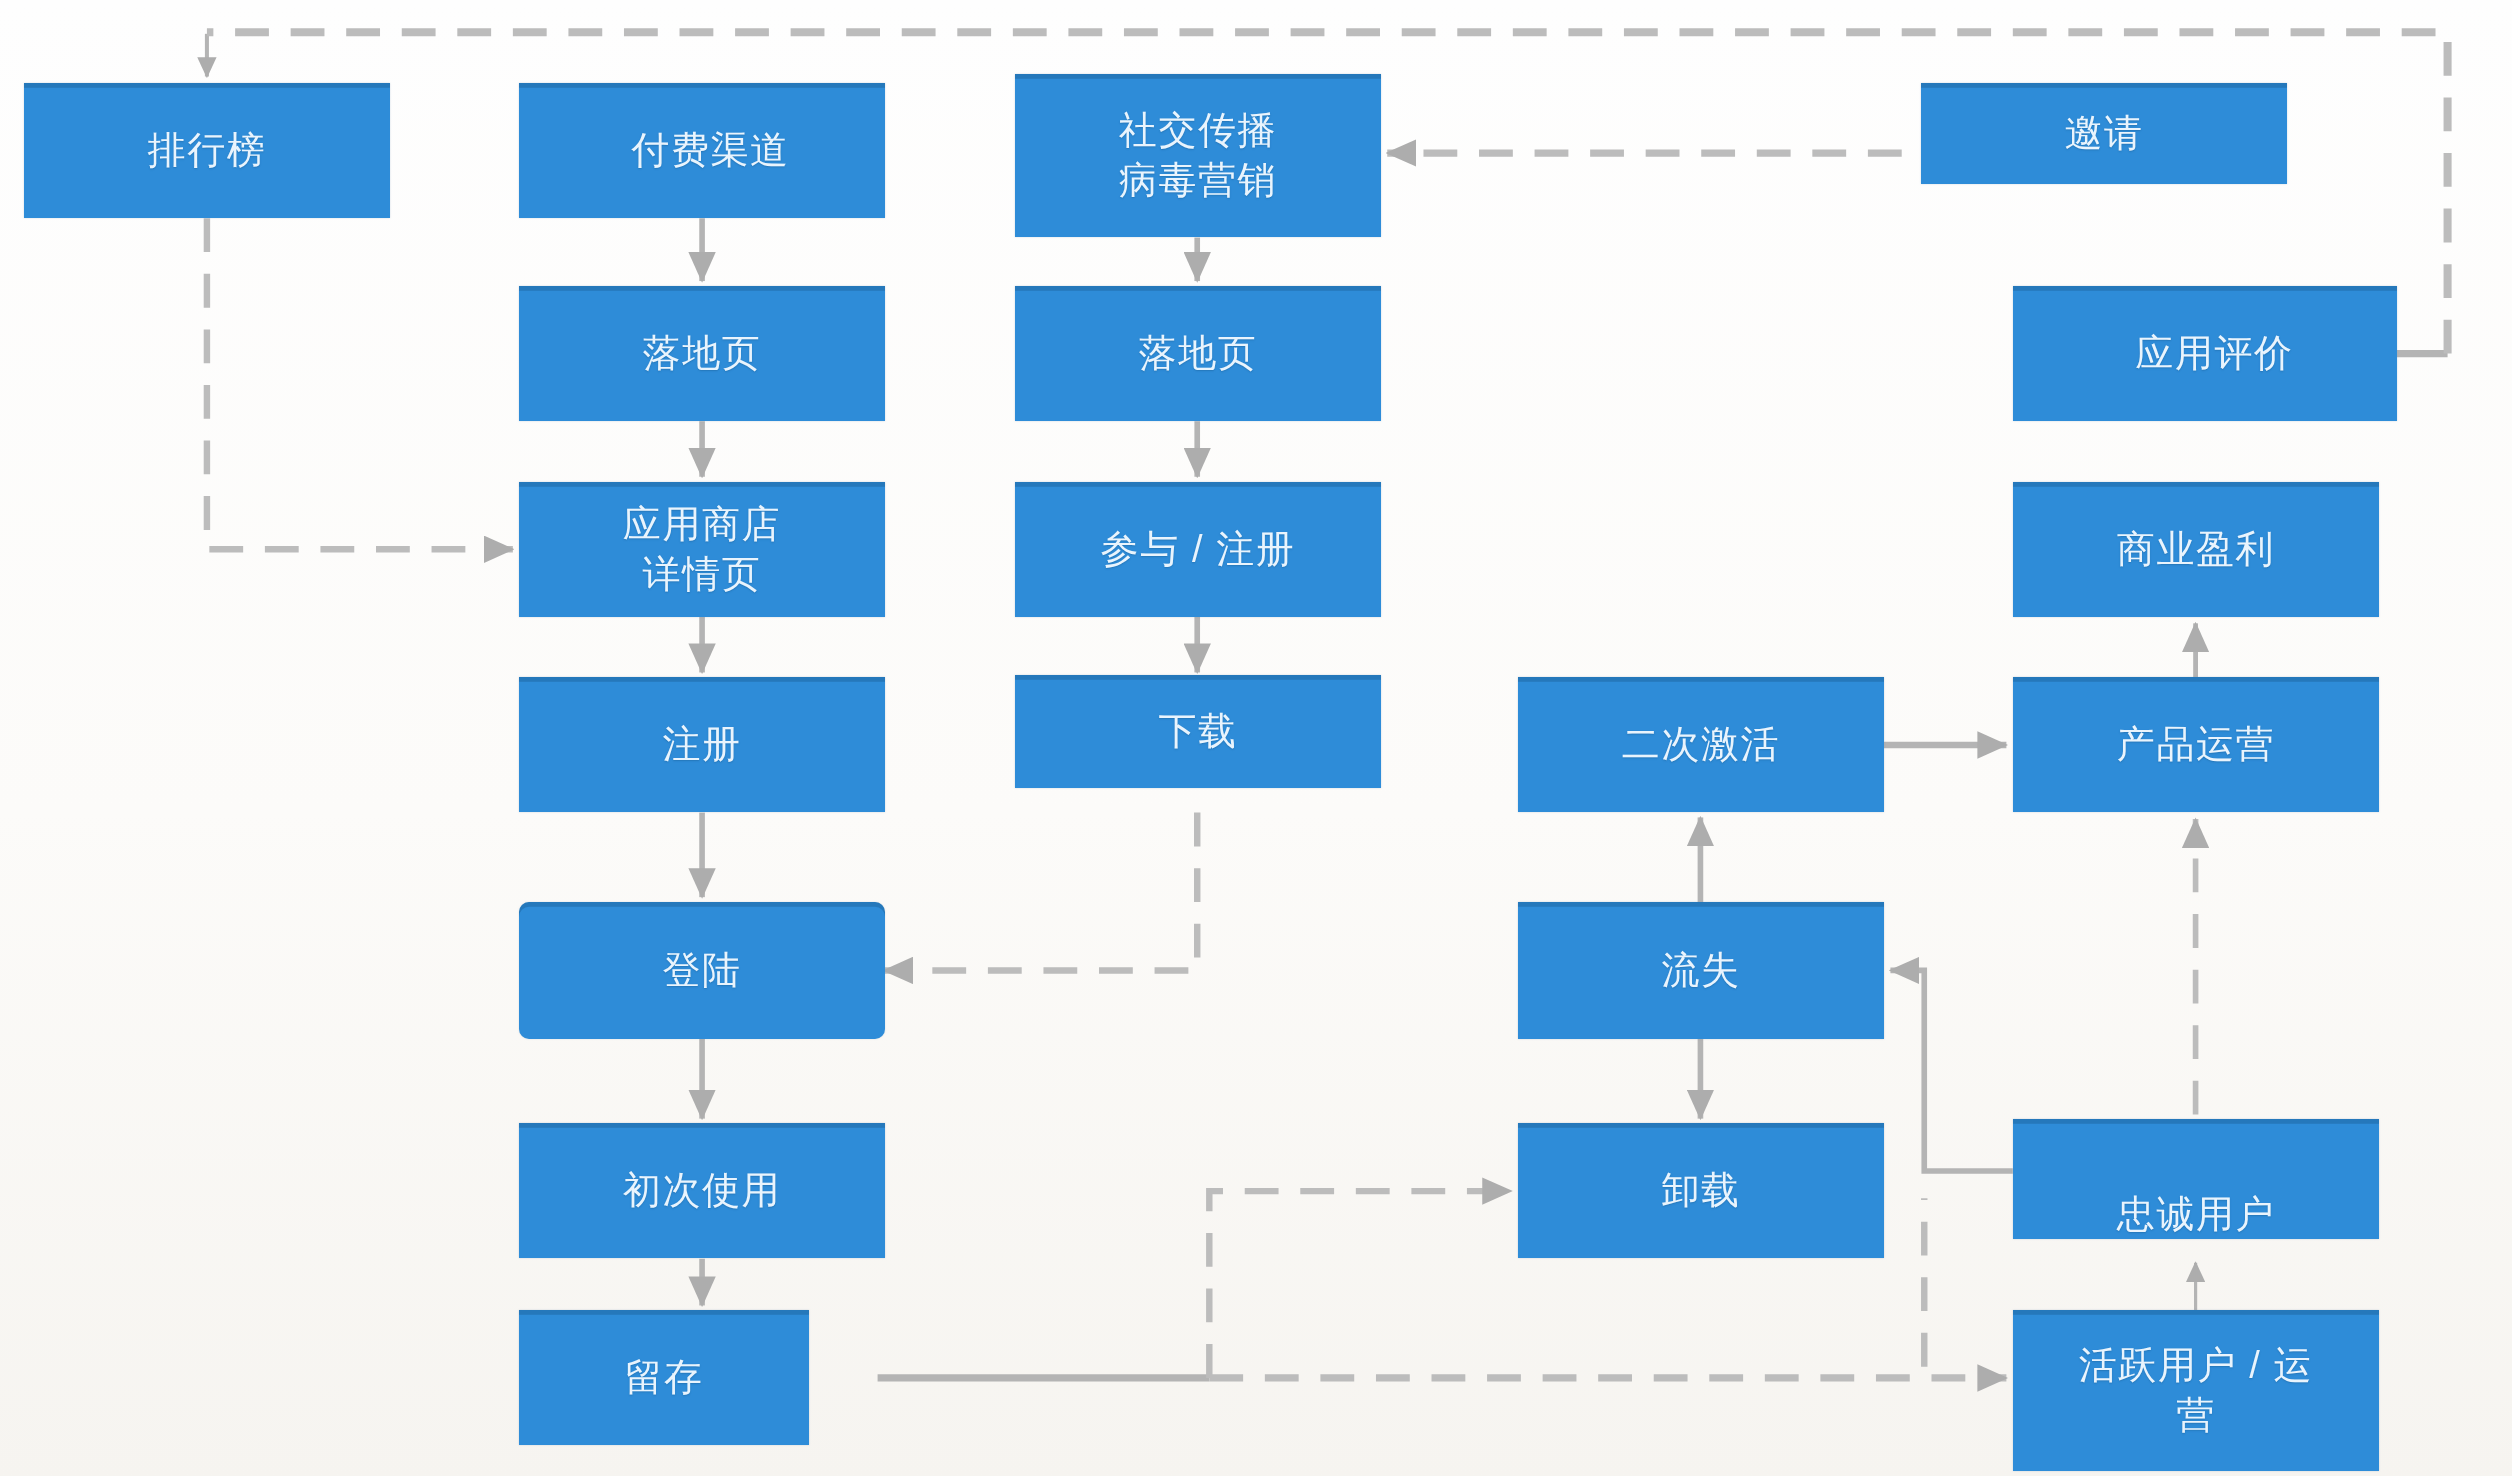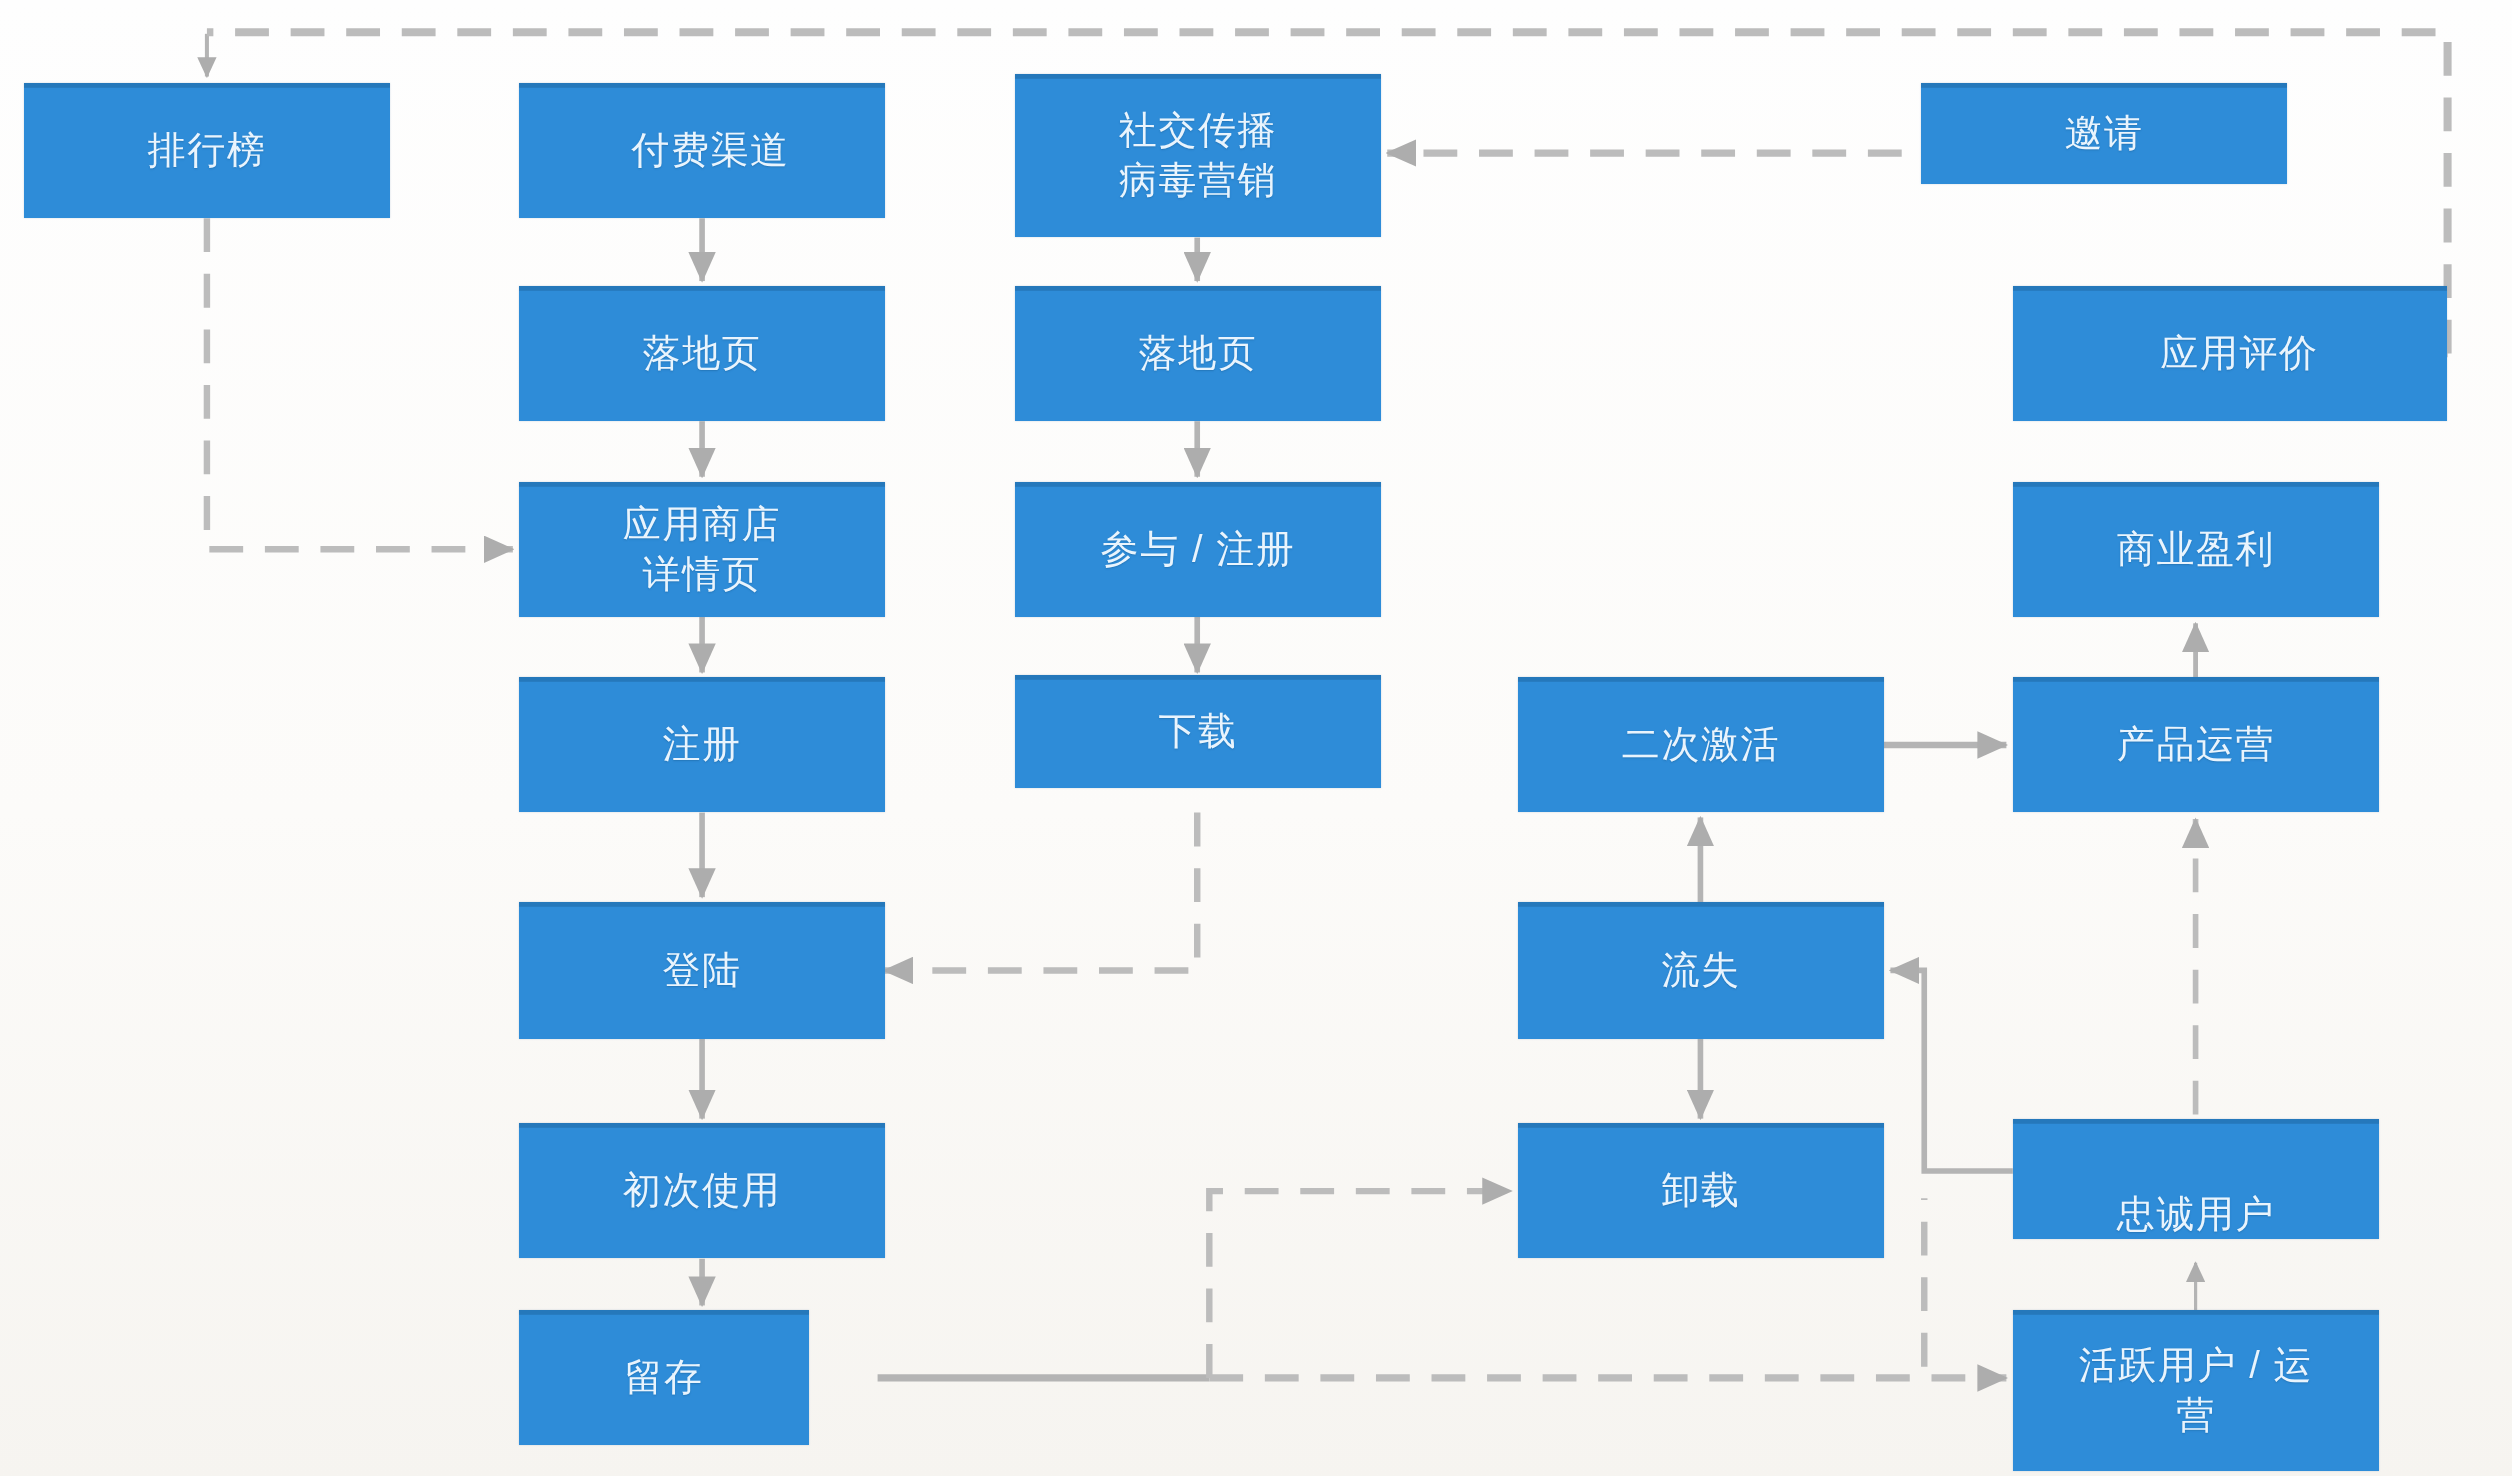--- a/index.html
+++ b/index.html
@@ -107,21 +107,21 @@
       </div>
       <div class="node" style="left: 1921px; top: 83px; width: 366px; height: 101px;">
         <div class="label-line">邀请</div>
       </div>
       <div class="node" style="left: 519px; top: 286px; width: 366px; height: 135px;">
         <div class="label-line">落地页</div>
       </div>
       <div class="node" style="left: 1015px; top: 286px; width: 366px; height: 135px;">
         <div class="label-line">落地页</div>
       </div>
-      <div class="node" style="left: 2013px; top: 286px; width: 434px; height: 135px; padding-left: 19px;">
+      <div class="node" style="left: 2013px; top: 286px; width: 384px; height: 135px; padding-left: 19px;">
         <div class="label-line">应用评价</div>
       </div>
       <div class="node" style="left: 519px; top: 482px; width: 366px; height: 135px;">
         <div class="label-line">应用商店</div>
         <div class="label-line">详情页</div>
       </div>
       <div class="node" style="left: 1015px; top: 482px; width: 366px; height: 135px;">
         <div class="label-line">参与 / 注册</div>
       </div>
       <div class="node" style="left: 2013px; top: 482px; width: 366px; height: 135px;">
@@ -132,21 +132,21 @@
       </div>
       <div class="node" style="left: 1015px; top: 675px; width: 366px; height: 113px; align-items: center;">
         <div class="label-line">下载</div>
       </div>
       <div class="node" style="left: 1518px; top: 677px; width: 366px; height: 135px;">
         <div class="label-line">二次激活</div>
       </div>
       <div class="node" style="left: 2013px; top: 677px; width: 366px; height: 135px;">
         <div class="label-line">产品运营</div>
       </div>
-      <div class="node" style="left: 519px; top: 902px; width: 366px; height: 137px;">
+      <div class="node" style="left: 519px; top: 902px; width: 366px; height: 137px; border-radius: 10px;">
         <div class="label-line">登陆</div>
       </div>
       <div class="node" style="left: 1518px; top: 902px; width: 366px; height: 137px;">
         <div class="label-line">流失</div>
       </div>
       <div class="node" style="left: 519px; top: 1123px; width: 366px; height: 135px;">
         <div class="label-line">初次使用</div>
       </div>
       <div class="node" style="left: 1518px; top: 1123px; width: 366px; height: 135px;">
         <div class="label-line">卸载</div>

